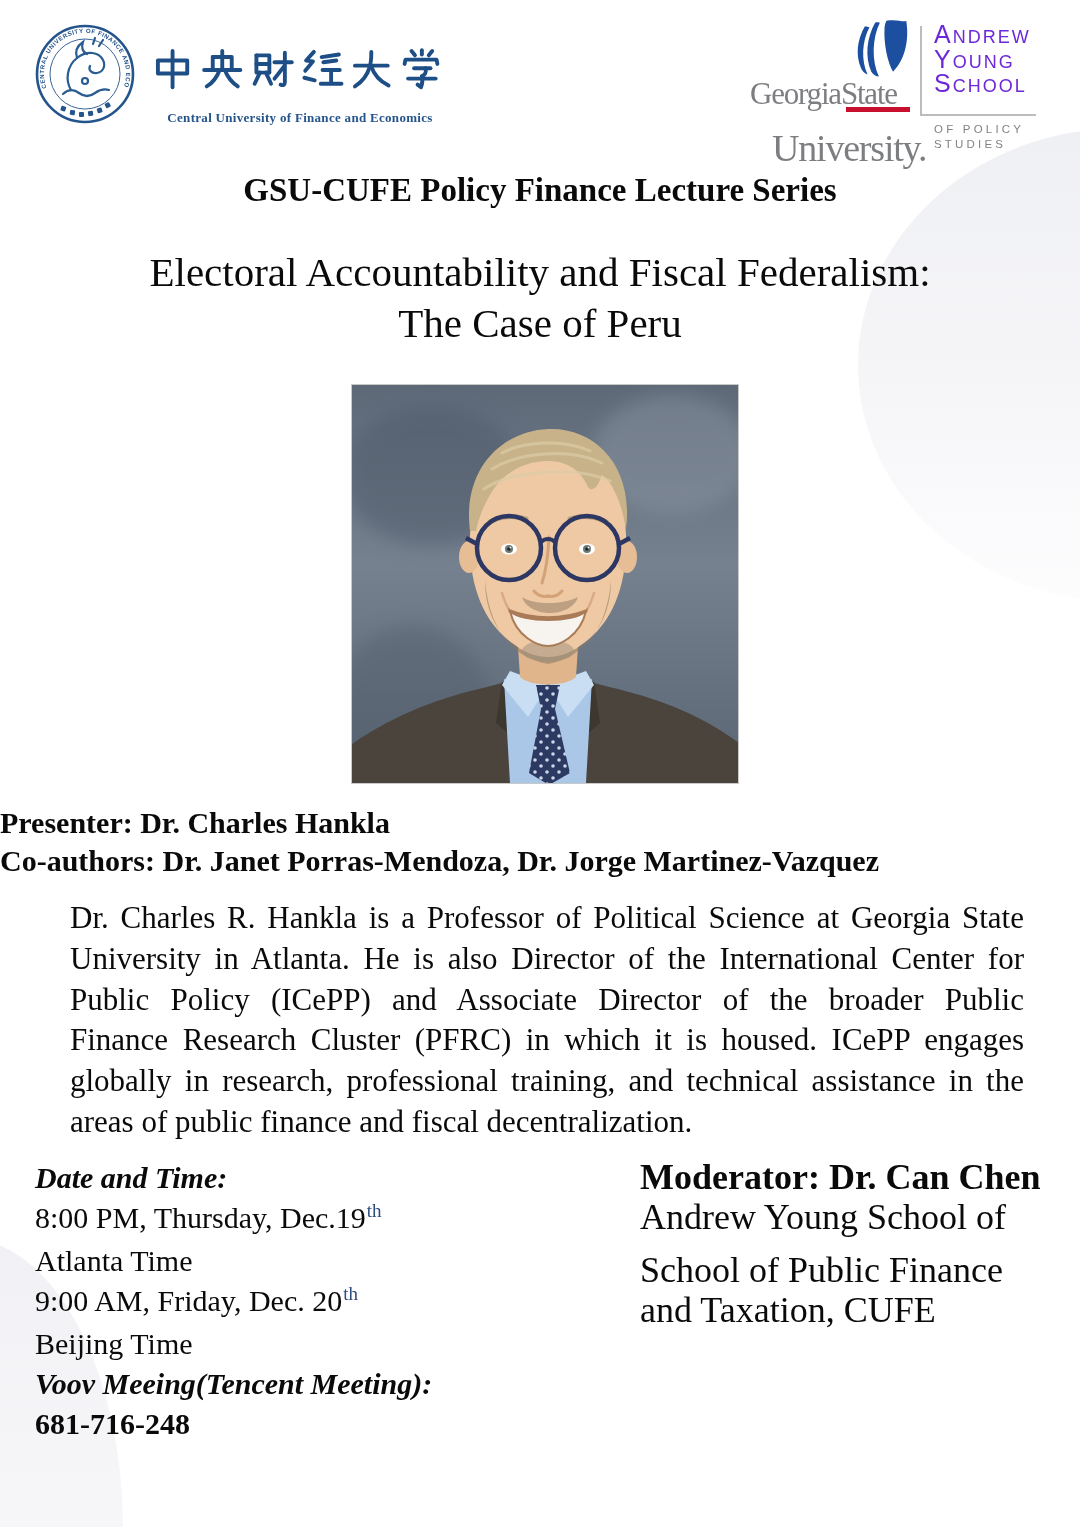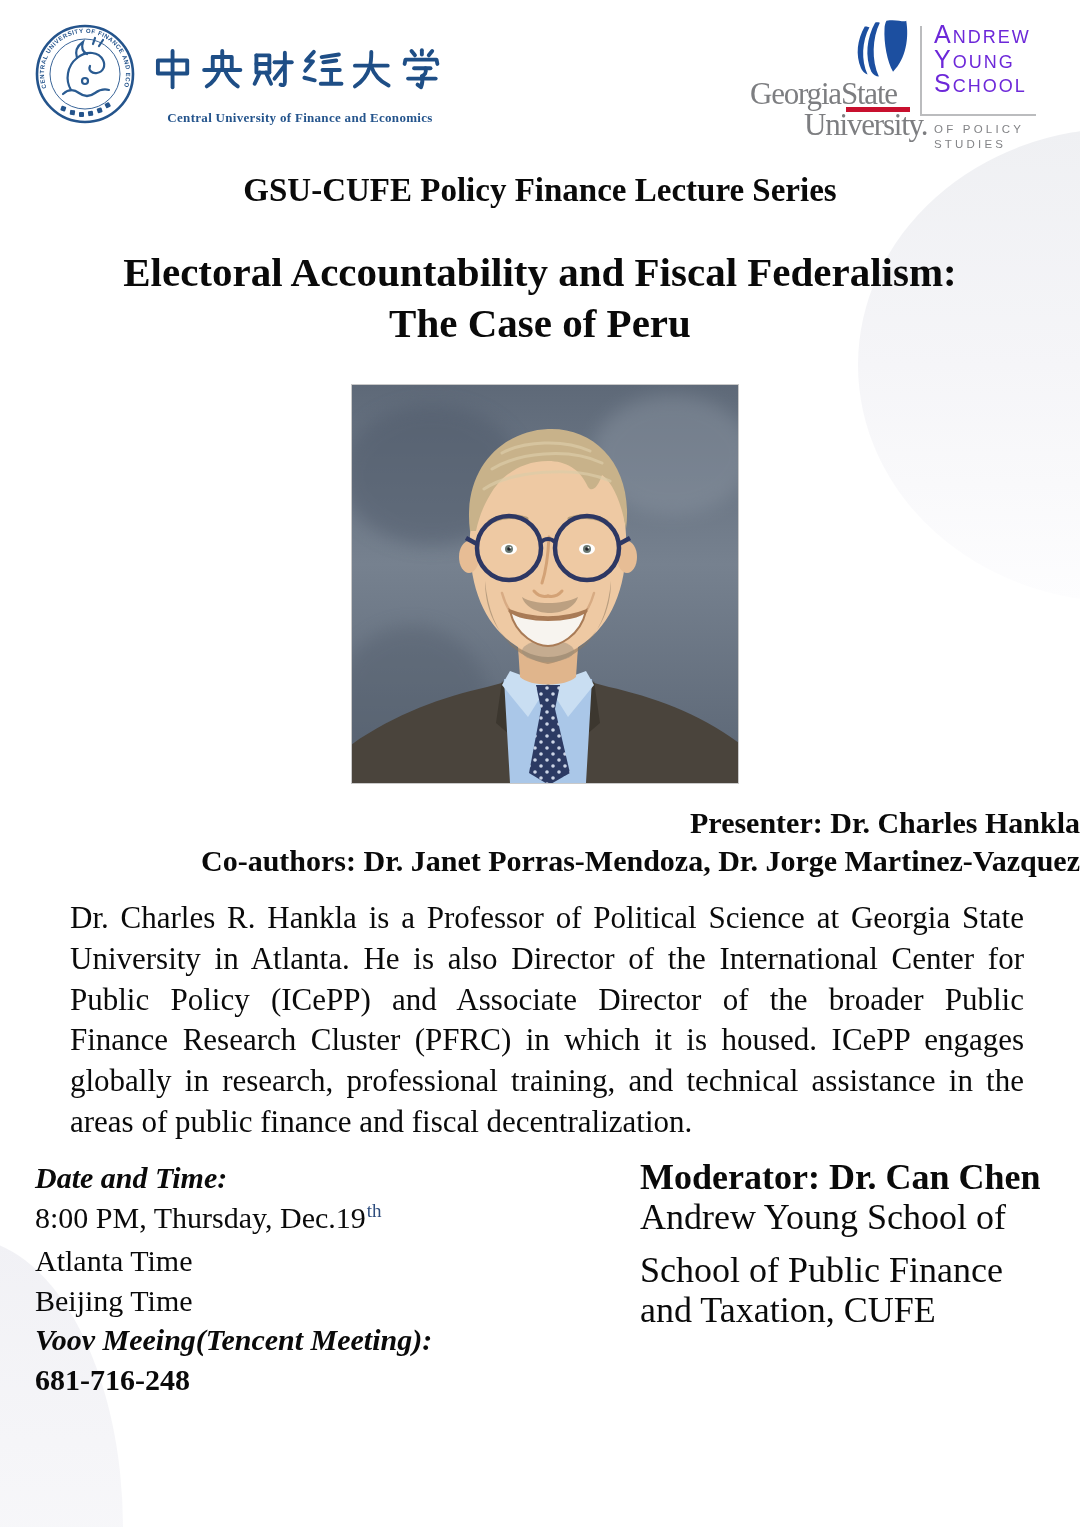--- a/index.html
+++ b/index.html
@@ -31,53 +31,53 @@
   .cufe-en {
     position:absolute; left:100px; top:90px; width:330px;
     text-align:center; font-weight:bold; font-size:13px;
     letter-spacing:0.3px; color:#24548c;
   }
 
   
   .gsu { position:absolute; left:742px; top:14px; width:300px; height:146px; color:#7d7e81; }
   .gsu-flame { position:absolute; left:102px; top:2px; width:66px; height:68px; }
   .gsu-name1 { position:absolute; left:8px; top:62px; font-size:31px; letter-spacing:-1.2px; white-space:nowrap; }
-  .gsu-name2 { position:absolute; left:30px; top:93px; font-size:31px; letter-spacing:-1.2px; white-space:nowrap;margin-left:32px; }
+  .gsu-name2 { position:absolute; left:30px; top:112px; font-size:38px; letter-spacing:-1.2px; white-space:nowrap; }
   .gsu-redbar { position:absolute; left:104px; top:93px; width:64px; height:4.5px; background:#c8102e; }
   .gsu-vline { position:absolute; left:178px; top:12px; width:2px; height:88px; background:#bbbcbe; }
   .gsu-hline { position:absolute; left:178px; top:100px; width:116px; height:2px; background:#bbbcbe; }
   .gsu-school {
     position:absolute; left:192px; top:8px;
     font-family:"Liberation Sans", sans-serif; font-variant:small-caps;
     font-size:25px; line-height:24.5px; letter-spacing:2px; color:#6d28d9;
   }
   .gsu-sub {
     position:absolute; left:192px; top:108px;
     font-family:"Liberation Sans", sans-serif; text-transform:uppercase;
     font-size:11.5px; line-height:15px; letter-spacing:3.2px; color:#828386;
   }
 
   .series-title {
     position:absolute; left:0; top:172px; width:1080px;
     text-align:center; font-size:33px; font-weight:bold;
   }
   .main-title {
     position:absolute; left:0; top:247px; width:1080px;
-    text-align:center; font-size:41px; font-weight:bold; line-height:51px;
+    text-align:center; font-size:41px; font-weight:normal; line-height:51px;
   }
 
   .photo-frame {
     position:absolute; left:351px; top:384px; width:388px; height:400px;
     border:1px solid #c9c9c9; background:#66707e;
   }
   .photo-frame svg { display:block; }
 
   .presenter-block {
     position:absolute; left:0; top:804px; width:1080px;
-    text-align:right; font-size:30px; font-weight:bold; line-height:38px;
+    text-align:left; font-size:30px; font-weight:bold; line-height:38px;
   }
 
   .bio {
     position:absolute; left:70px; top:898px; width:954px;
     font-size:31px; line-height:40.8px;
   }
   .bio-line { text-align:justify; text-align-last:justify; }
   .bio-line.last { text-align-last:left; }
 
   .footer-left {
@@ -320,20 +320,21 @@
     <div class="bio-line">Public Policy (ICePP) and Associate Director of the broader Public</div>
     <div class="bio-line">Finance Research Cluster (PFRC) in which it is housed. ICePP engages</div>
     <div class="bio-line">globally in research, professional training, and technical assistance in the</div>
     <div class="bio-line last">areas of public finance and fiscal decentralization.</div>
   </div>
 
   <div class="footer-left">
     <div class="bold-italic">Date and Time:</div>
     <div><span>8:00 PM, Thursday, Dec.19</span><span class="sup">th</span></div>
     <div>Atlanta Time</div>
+    <div><span>9:00 AM, Friday, Dec. 20</span><span class="sup">th</span></div>
     <div>Beijing Time</div>
     <div class="bold-italic">Voov Meeing(Tencent Meeting):</div>
     <div class="bold">681-716-248</div>
   </div>
 
   <div class="footer-right">
     <div class="bold">Moderator: Dr. Can Chen</div>
     <div>Andrew Young School of</div>
     <div class="disc-line1">School of Public Finance</div>
     <div>and Taxation, CUFE</div>

